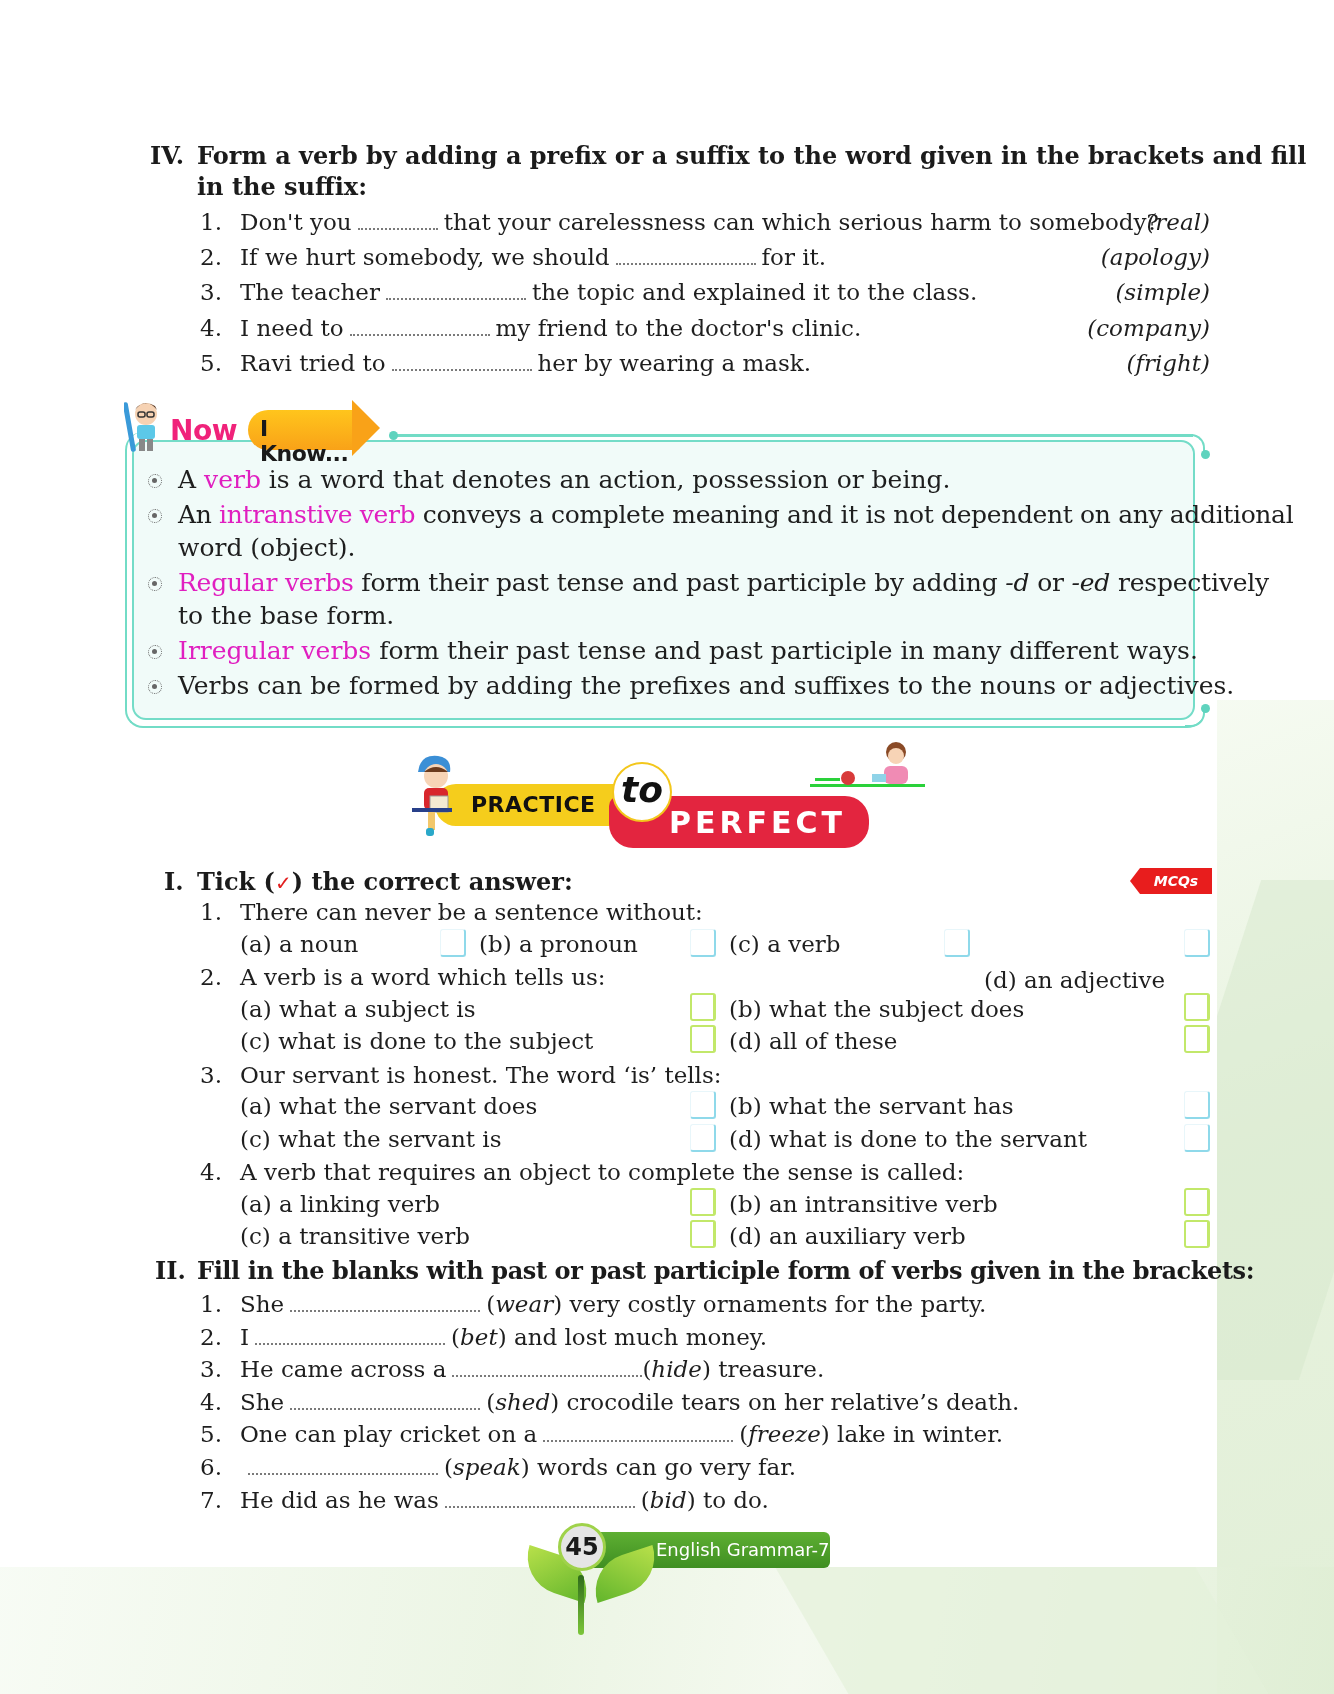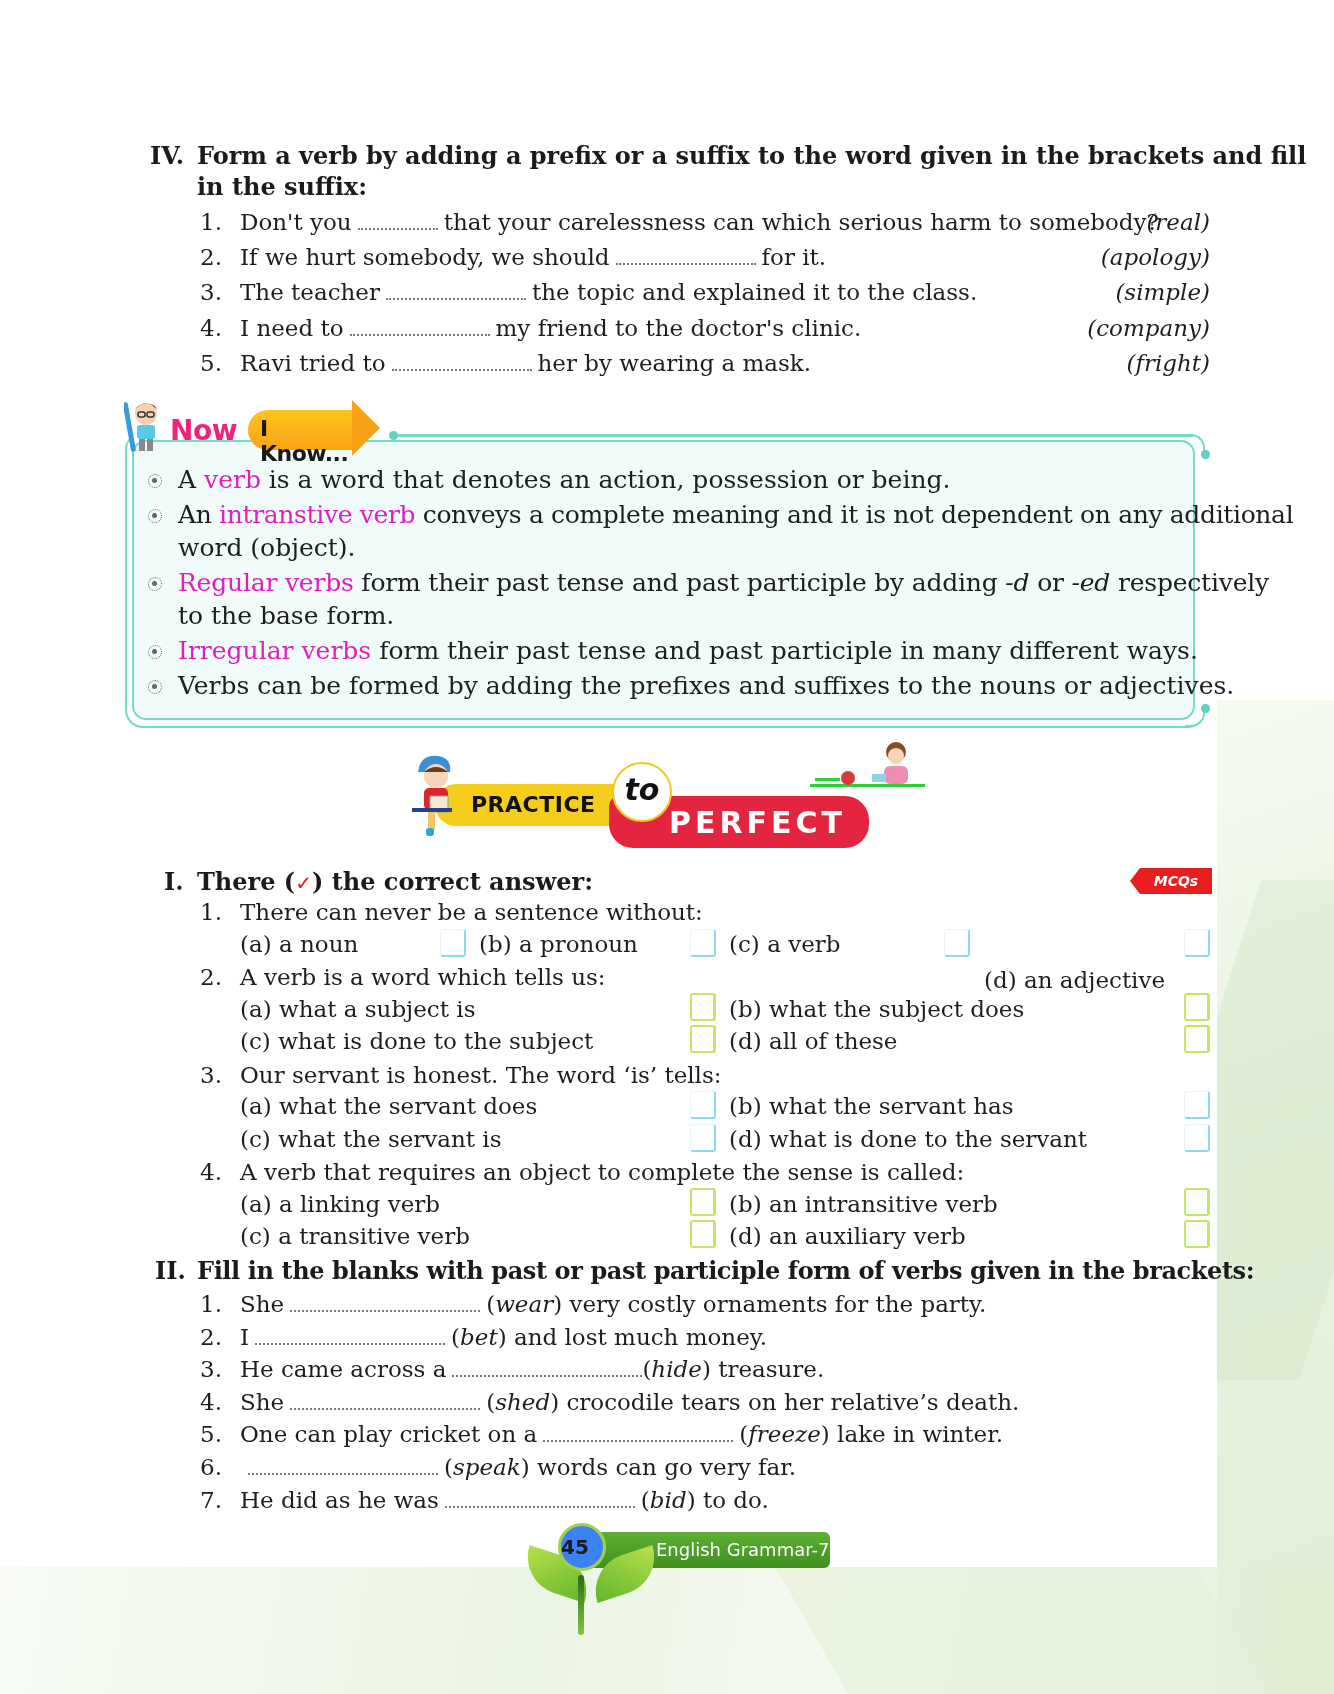--- a/index.html
+++ b/index.html
@@ -57,39 +57,39 @@
     border: 1.5px dotted #666; z-index: 5; }
   .bullet::after { content: ""; position: absolute; left: 3px; top: 3px; width: 5px; height: 5px; background: #666; border-radius: 50%; }
   .nik-text { font-size: 25px; line-height: 34px; white-space: nowrap; z-index: 5; position: absolute; left: 178px; }
 
   
   .prac-pill { position: absolute; left: 435px; top: 784px; width: 200px; height: 42px; background: #f5cd1c; border-radius: 22px;
     font-family: "DejaVu Sans", sans-serif; font-weight: bold; font-size: 22px; color: #111; padding: 8px 0 17px 36px; z-index: 3; letter-spacing: 0.5px; }
   .perfect-pill { position: absolute; left: 609px; top: 796px; width: 260px; height: 52px; background: #e3253f; border-radius: 10px 24px 24px 24px;
     font-family: "DejaVu Sans", sans-serif; font-weight: bold; font-size: 30px; color: #fff; padding: 9px 0 0 60px; letter-spacing: 4px; z-index: 3; }
   .to-circle { position: absolute; left: 612px; top: 762px; width: 60px; height: 60px; border-radius: 50%; background: #fff; border: 2.5px solid #f3c71c;
-    font-family: "DejaVu Sans", sans-serif; font-style: italic; font-weight: bold; font-size: 30px; color: #111; text-align: center; line-height: 52px; z-index: 4; }
+    font-family: "DejaVu Sans", sans-serif; font-style: italic; font-weight: bold; font-size: 36px; color: #111; text-align: center; line-height: 52px; z-index: 4; }
   .kid { position: absolute; z-index: 4; }
 
   .mcq-tag { position: absolute; left: 1140px; top: 868px; width: 72px; height: 26px; background: #e81d1d; z-index: 3;
     font-family: "DejaVu Sans", sans-serif; font-style: italic; font-weight: bold; font-size: 14px; color: #fff; text-align: center; line-height: 26px; }
   .mcq-tag::before { content: ""; position: absolute; left: -10px; top: 0; border-top: 13px solid transparent; border-bottom: 13px solid transparent; border-right: 10px solid #e81d1d; }
 
   .box { position: absolute; width: 26px; height: 28px; border-radius: 3px; z-index: 3; }
   .box.blue { border-right: 2.5px solid #8fd9ea; border-bottom: 2.5px solid #8fd9ea; border-left: 1px solid #e8f6fa; border-top: 1px solid #e8f6fa; }
   .box.green { border: 2.5px solid #c2e86a; border-right-width: 3.5px; }
   .opt { position: absolute; font-size: 23px; line-height: 30px; white-space: nowrap; z-index: 3; }
 
   .tick { color: #e22020; font-family: "DejaVu Sans", sans-serif; font-weight: normal; font-size: 20px; }
 
   
   .footer-bar { position: absolute; left: 590px; top: 1532px; width: 240px; height: 36px; background: linear-gradient(#5eaf32, #3f8f22); border-radius: 0 6px 6px 0; z-index: 3;
     font-family: "DejaVu Sans", sans-serif; font-size: 18px; color: #fff; padding: 7px 0 0 66px; }
-  .page-circle { position: absolute; left: 558px; top: 1523px; width: 48px; height: 48px; border-radius: 50%; background: #3b82f6; border: 3px solid #9fd24a; z-index: 5;
-    font-family: "DejaVu Sans", sans-serif; font-weight: bold; font-size: 20px; color: #1a1a1a; text-align: left; line-height: 42px; }
+  .page-circle { position: absolute; left: 558px; top: 1523px; width: 48px; height: 48px; border-radius: 50%; background: #e5e5e5; border: 3px solid #9fd24a; z-index: 5;
+    font-family: "DejaVu Sans", sans-serif; font-weight: bold; font-size: 24px; color: #1a1a1a; text-align: center; line-height: 42px; }
   .leaf-l { position: absolute; left: 522px; top: 1555px; width: 70px; height: 38px; background: linear-gradient(135deg, #b8e04a, #62b52c); border-radius: 0 40px 0 40px; z-index: 4; transform: rotate(18deg); }
   .leaf-r { position: absolute; left: 590px; top: 1555px; width: 70px; height: 38px; background: linear-gradient(225deg, #b8e04a, #62b52c); border-radius: 40px 0 40px 0; z-index: 4; transform: rotate(-18deg); }
   .stem { position: absolute; left: 578px; top: 1575px; width: 6px; height: 60px; background: linear-gradient(#2e6b1a, #7cc63a); border-radius: 3px; z-index: 4; }
 </style>
 </head>
 <body>
 
 <div class="bg">
   <div class="leaf l1"></div>
   <div class="leaf l3"></div>
@@ -187,21 +187,21 @@
     <circle cx="38" cy="38" r="7" fill="#d83a3a"></circle>
     <circle cx="86" cy="12" r="10" fill="#8a4a26"></circle>
     <circle cx="86" cy="16" r="8" fill="#f7d4b6"></circle>
     <rect x="74" y="26" width="24" height="18" rx="6" fill="#f08bb4"></rect>
     <rect x="62" y="34" width="14" height="8" fill="#8fd3e8"></rect>
   </svg>
 </div>
 
 <div>
   <div class="abs heading" style="left:164px; top:866px;">I.</div>
-  <div class="abs heading" style="left:197px; top:866px;"><span>There (</span><span class="tick">✓</span><span>) the correct answer:</span></div>
+  <div class="abs heading" style="left:197px; top:866px;"><span>Tick (</span><span class="tick">✓</span><span>) the correct answer:</span></div>
   <div class="mcq-tag">MCQs</div>
 
   <div class="abs line" style="left:200px; top:896px;"><span class="num">1.</span><span>There can never be a sentence without:</span></div>
   <div class="opt" style="left:240px; top:929px;">(a) a noun</div>
   <div class="box blue" style="left:440px; top:929px;"></div>
   <div class="opt" style="left:479px; top:929px;">(b) a pronoun</div>
   <div class="box blue" style="left:690px; top:929px;"></div>
   <div class="opt" style="left:729px; top:929px;">(c) a verb</div>
   <div class="box blue" style="left:944px; top:929px;"></div>
   <div class="opt" style="left:984px; top:965px;text-align:right;">(d) an adjective</div>

